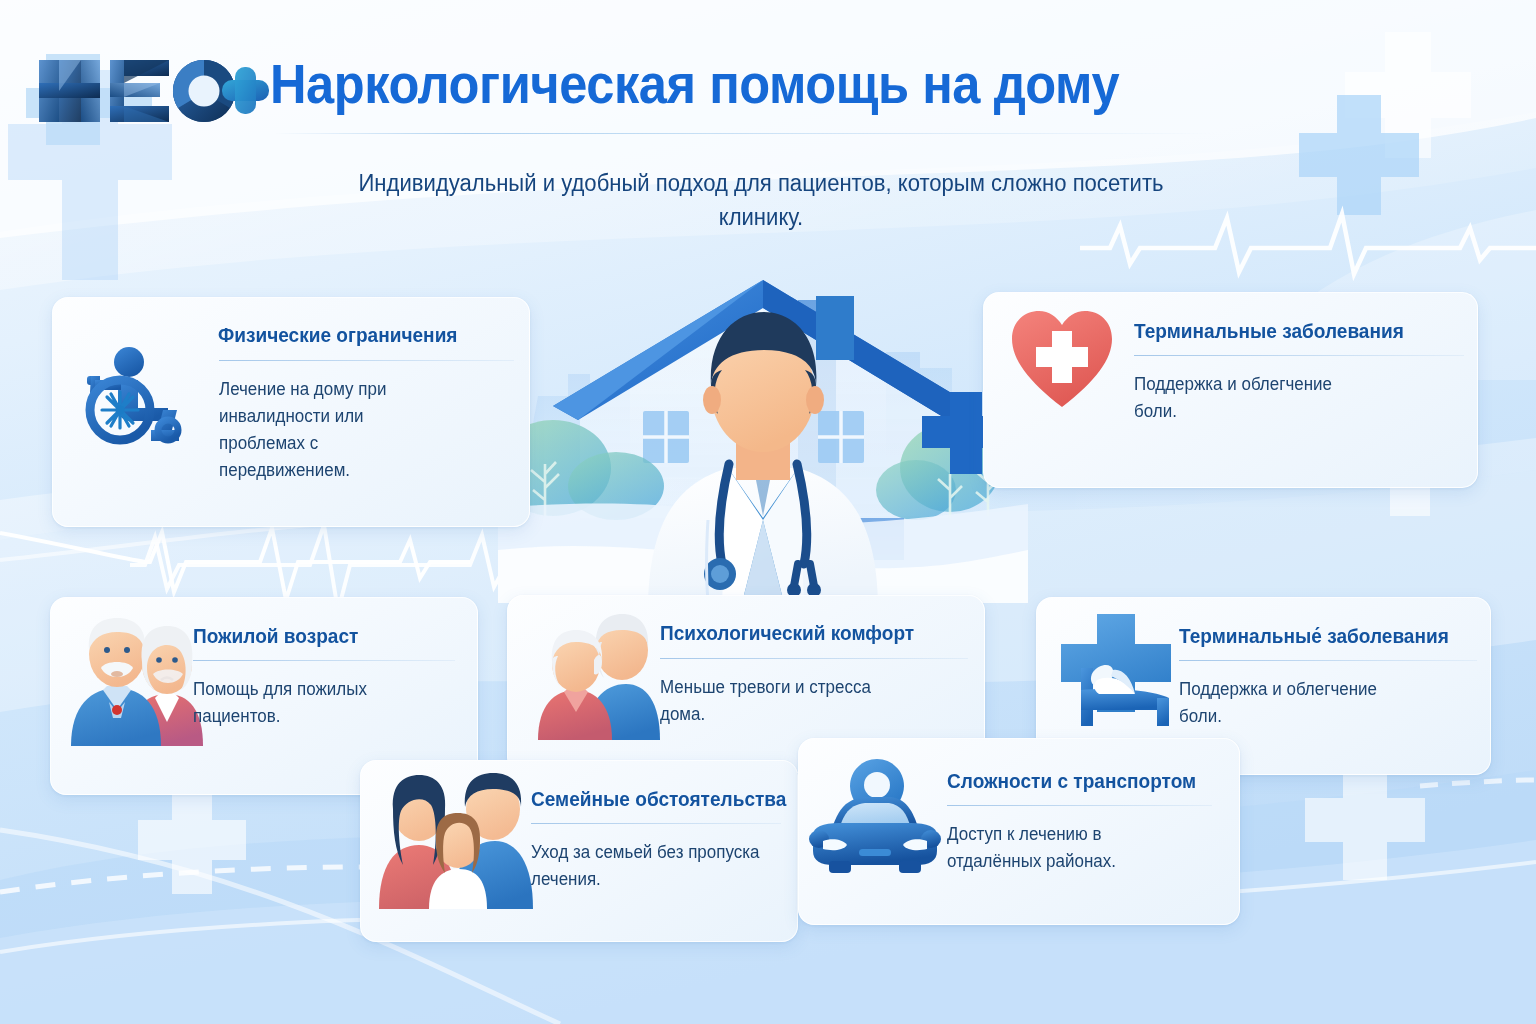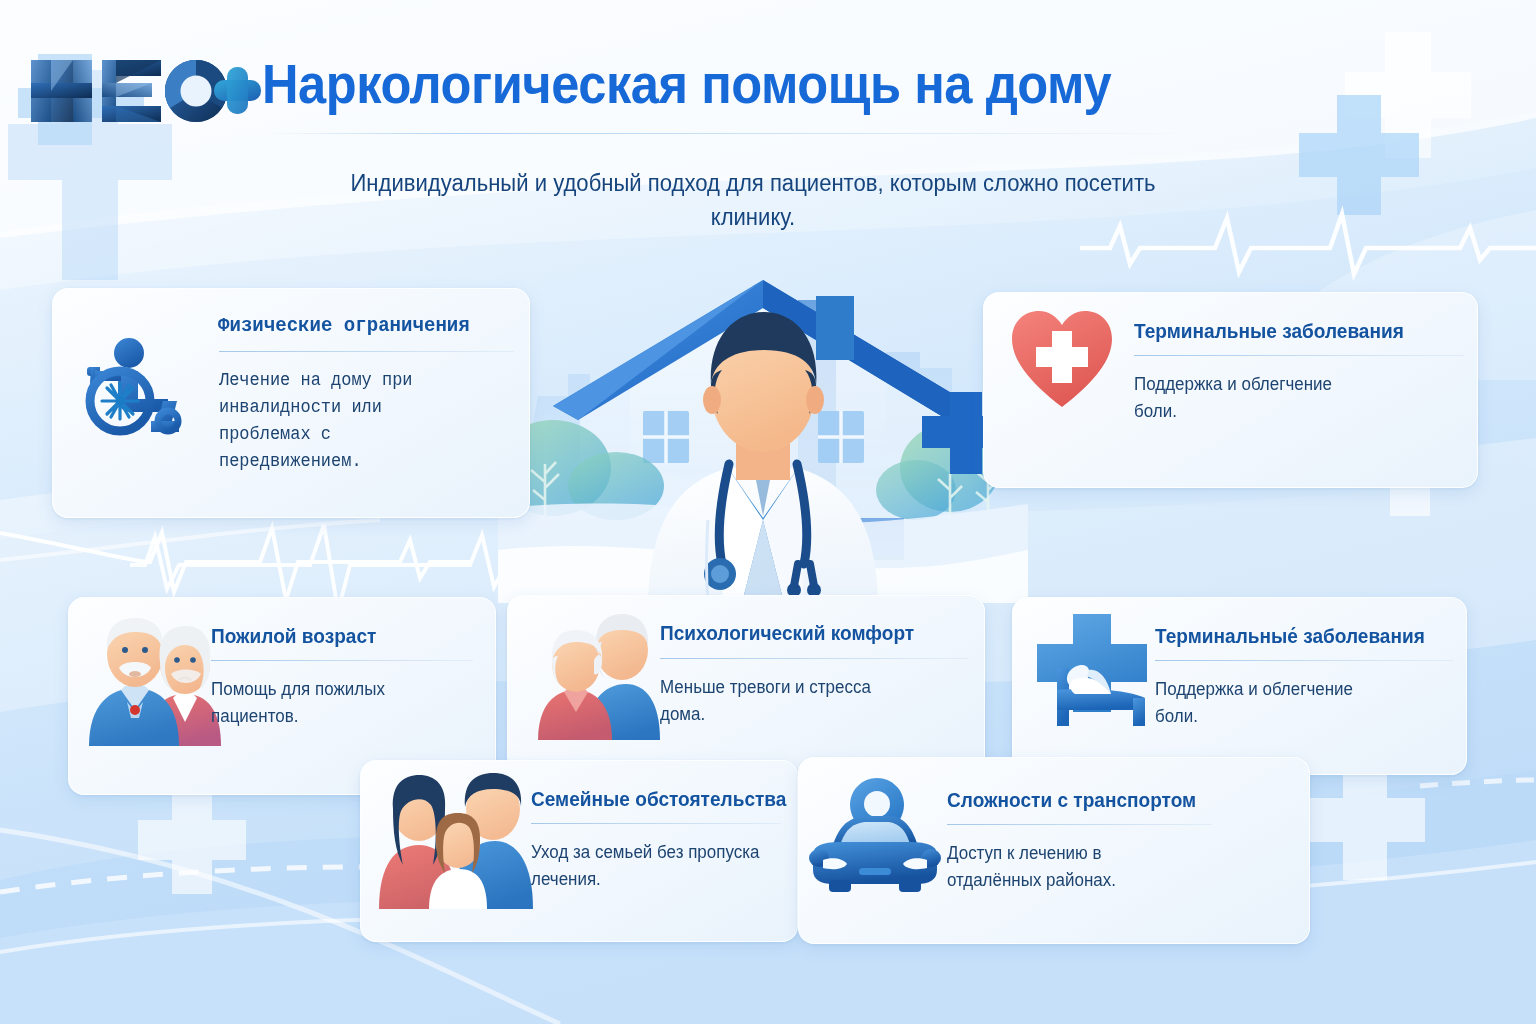--- a/index.html
+++ b/index.html
@@ -8,21 +8,21 @@
     font-family: "Liberation Sans", sans-serif;
     background:#e8f3fd;
     position:relative;
   }
   #root { position:absolute; inset:0; overflow:hidden; }
 
   
   .bg-svg { position:absolute; inset:0; width:1536px; height:1024px; }
 
   
-  .header { position:absolute; left:0; top:0; width:1296px; height:150px; }
+  .header { position:absolute; left:8px; top:0; width:1296px; height:150px; }
   .logo { position:absolute; left:18px; top:40px; width:245px; height:105px; }
   .title {
     position:absolute; left:262px; top:52px;
     font-size:55px; font-weight:bold; letter-spacing:-0.5px;
     color:#1669d6; white-space:nowrap;
     font-family:"Liberation Sans", sans-serif;
     transform:scaleX(0.92); transform-origin:left center;
   }
   .title-rule {
     position:absolute; left:268px; top:133px; width:940px; height:1px;
@@ -50,27 +50,27 @@
   .card-rule {
     position:absolute; height:1px;
     background:linear-gradient(90deg, rgba(150,190,230,.85), rgba(150,190,230,.15));
   }
   .card-desc {
     position:absolute; font-size:17.5px; line-height:27px; color:#1d4470;
     transform:scaleX(0.97); transform-origin:left top;
   }
 
   
-  #card-physical   { left:52px;   top:288px; width:478px; height:230px;font-family:Liberation Mono, monospace; }
+  #card-physical   { left:52px;   top:297px; width:478px; height:230px; }
   #card-terminal-h { left:983px;  top:292px; width:495px; height:196px; }
-  #card-elderly    { left:68px;   top:597px; width:428px; height:198px; }
+  #card-elderly    { left:50px;   top:597px; width:428px; height:198px; }
   #card-psych      { left:507px;  top:595px; width:478px; height:178px;text-decoration:underline; }
-  #card-terminal-b { left:1012px; top:597px; width:455px; height:178px;text-decoration:underline; }
+  #card-terminal-b { left:1036px; top:597px; width:455px; height:178px;text-decoration:underline; }
   #card-family     { left:360px;  top:760px; width:438px; height:182px; }
-  #card-transport  { left:798px;  top:757px; width:512px; height:187px; }
+  #card-transport  { left:798px;  top:738px; width:442px; height:187px; }
 
   .illus { position:absolute; left:498px; top:268px; width:530px; height:335px; }
   svg { display:block; }
 </style>
 </head>
 <body>
 
 <div id="root">
 
   <svg class="bg-svg" viewBox="0 0 1536 1024">

